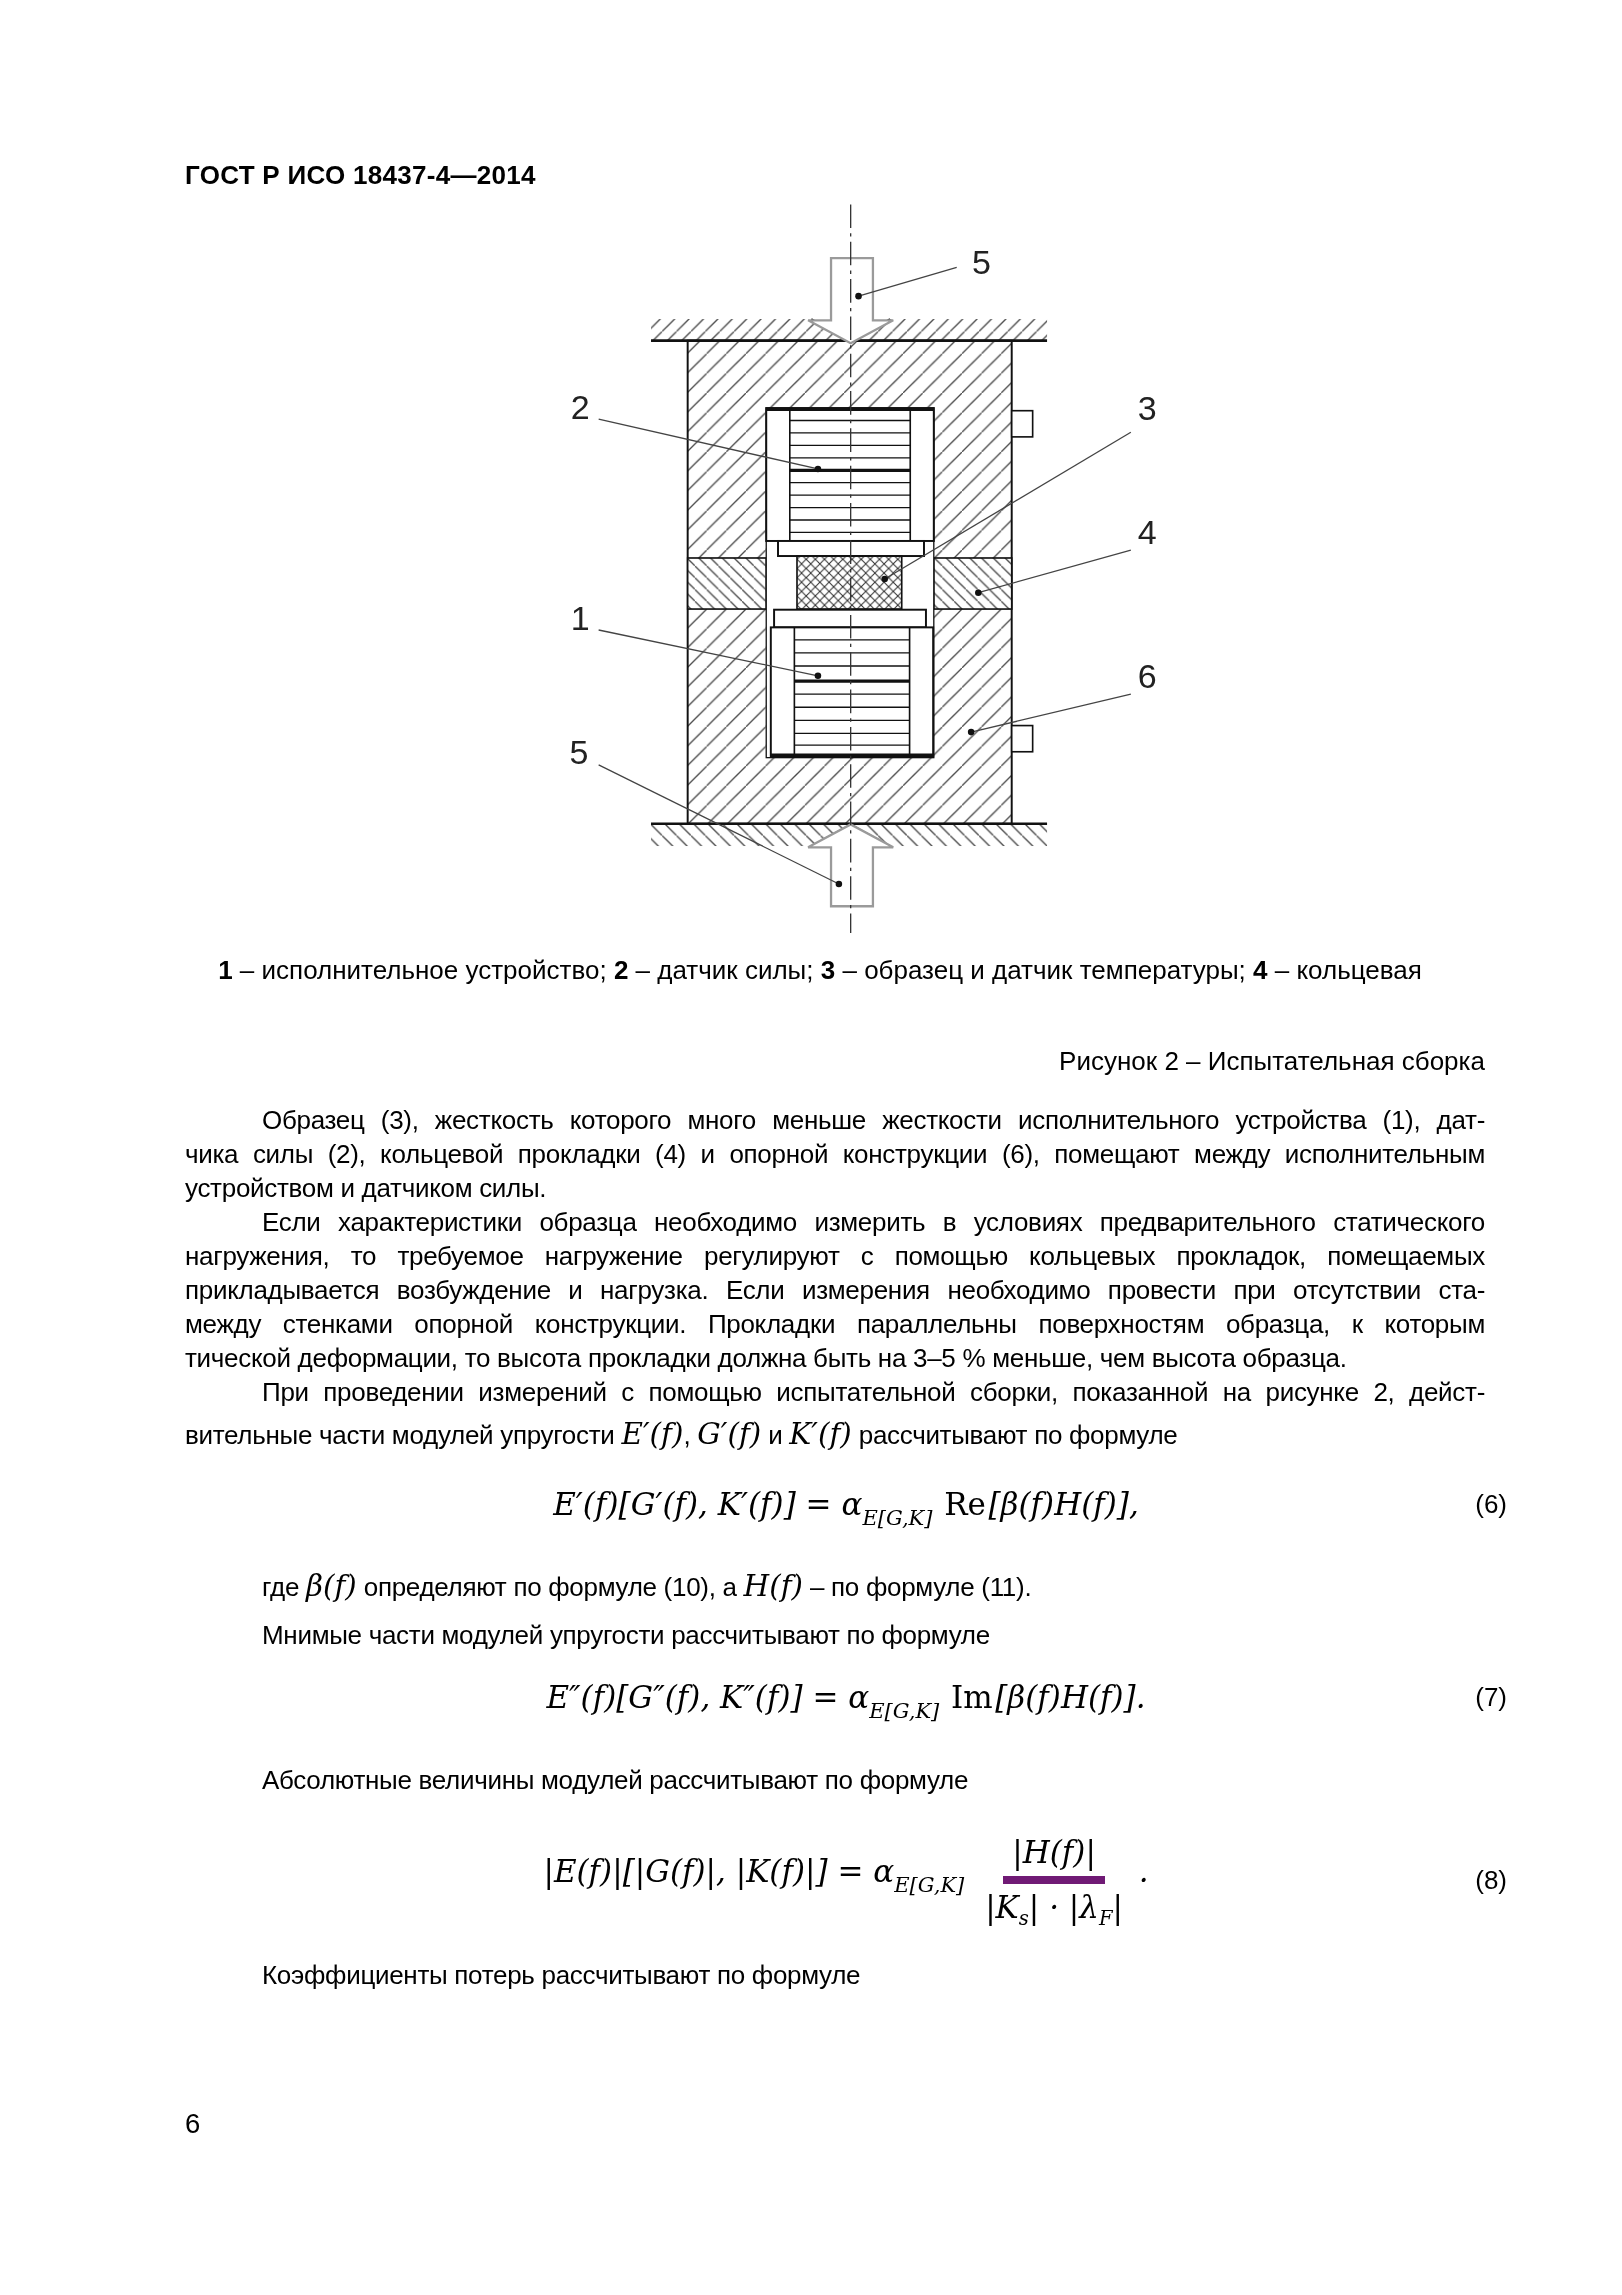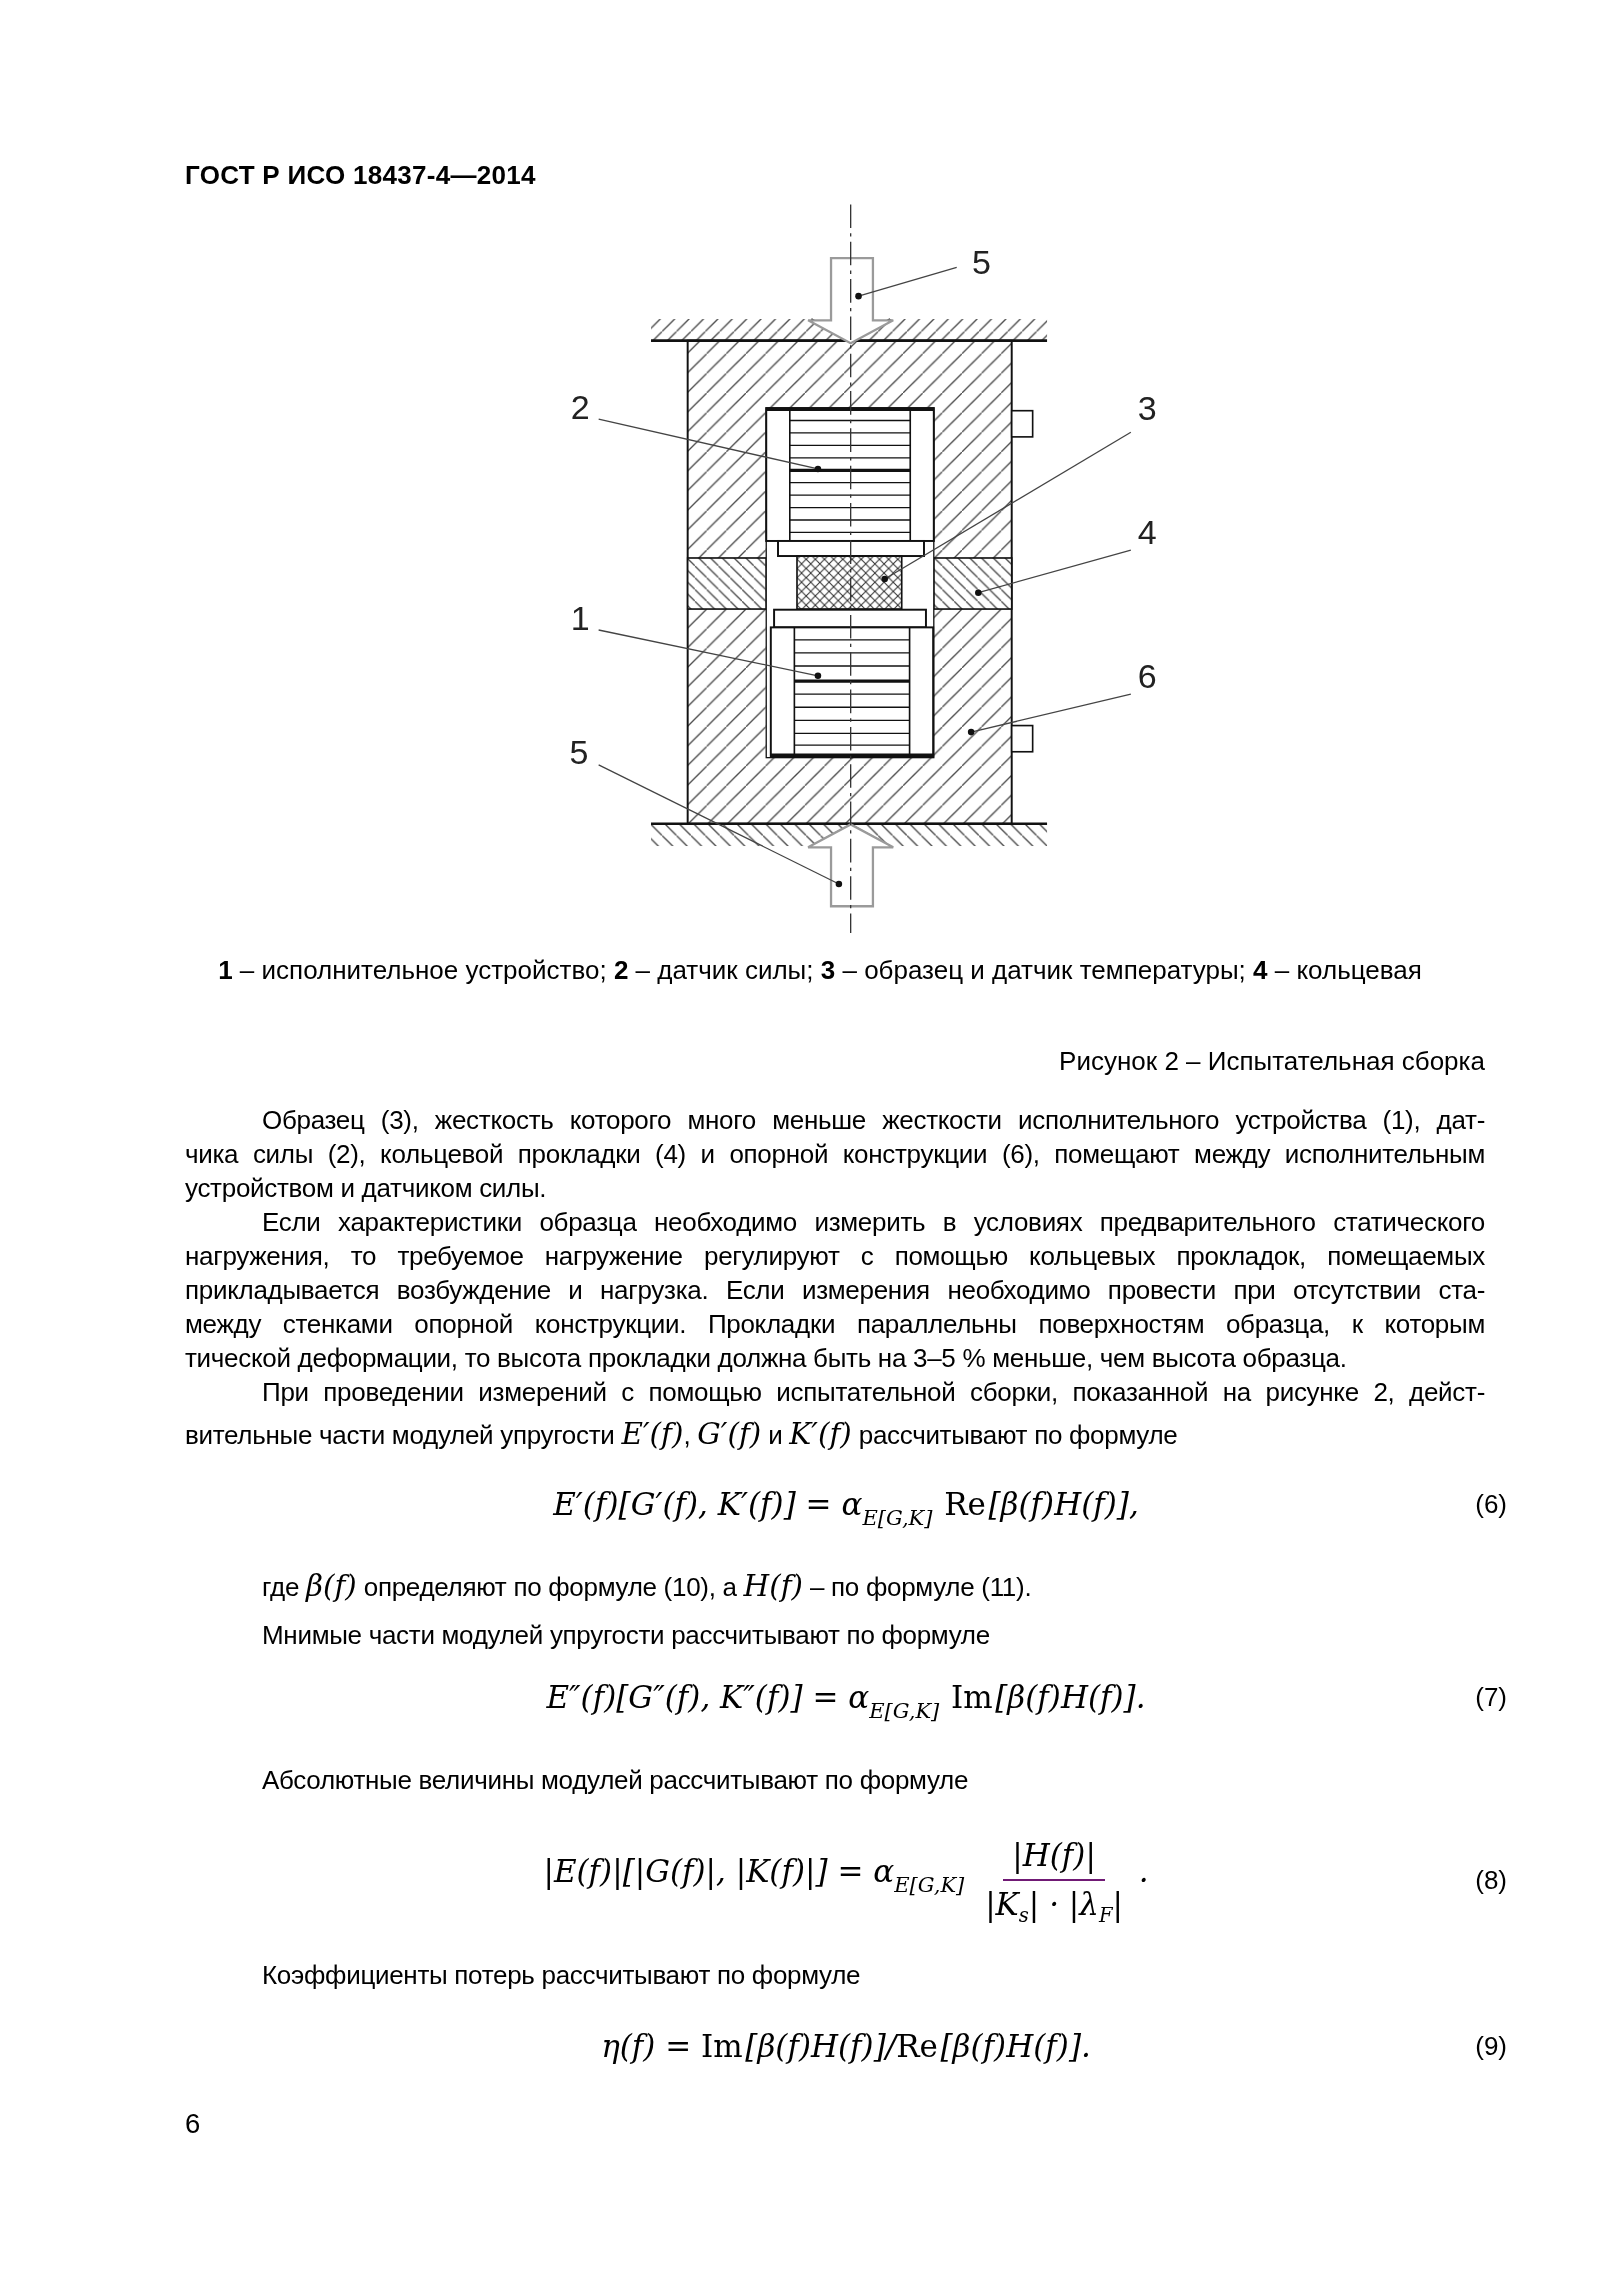--- a/index.html
+++ b/index.html
@@ -39,21 +39,21 @@
     position:absolute; left:185px; width:1322px;
     display:flex; align-items:center; justify-content:center;
   }
   .fwrap { white-space:nowrap; }
   .fmath { font-family:"DejaVu Serif", serif; font-style:italic; font-size:31px; }
   .fsub  { font-family:"DejaVu Serif", serif; font-style:italic; font-size:21px; position:relative; top:9.8px; margin-right:5.2px; }
   .fsub2 { font-family:"DejaVu Serif", serif; font-style:italic; font-size:19.6px; position:relative; top:7.2px; }
   .fop   { font-style:normal; margin:0 2.6px 0 6.5px; }
   .fnum  { position:absolute; right:0; top:50%; transform:translateY(-50%); font-size:26px; letter-spacing:0; }
   .frac  { display:inline-flex; flex-direction:column; align-items:center; vertical-align:middle; margin:0 6.5px; }
-  .frac .num { border-bottom:2px solid #701a75; padding:0 9.2px 5.2px;text-align:right; }
+  .frac .num { border-bottom:8px solid #701a75; padding:0 9.2px 5.2px;text-align:right; }
   .frac .den { padding:5.2px 9.2px 0; }
   .pagenum { position:absolute; left:185px; top:2108px; font-size:27.5px; }
 </style>
 </head>
 <body>
 
 <div class="page">
 
   <div class="header">ГОСТ Р ИСО 18437-4—2014</div>
 
@@ -231,21 +231,17 @@
           <span class="num fmath">|H(f)|</span>
           <span class="den"><span class="fmath">|K</span><span class="fsub2">s</span><span class="fmath">| · |λ</span><span class="fsub2">F</span><span class="fmath">|</span></span>
         </span><span class="fmath">.</span></span>
     <span class="fnum">(8)</span>
   </div>
 
   <div class="textblock" style="top:1958px">
     <div class="lline indent">Коэффициенты потерь рассчитывают по формуле</div>
   </div>
 
-  <div class="frow" style="top:2013px;height:65px">
-    <span class="fwrap"><span class="fmath">η(f) = </span><span class="fmath fop" style="margin-left:0">Im</span><span class="fmath">[β(f)H(f)]</span><span class="fmath">/</span><span class="fmath fop" style="margin-left:0">Re</span><span class="fmath">[β(f)H(f)].</span></span>
-    <span class="fnum">(9)</span>
-  </div>
 
   <div class="pagenum">6</div>
 
 </div>
 
 
 </body></html>

